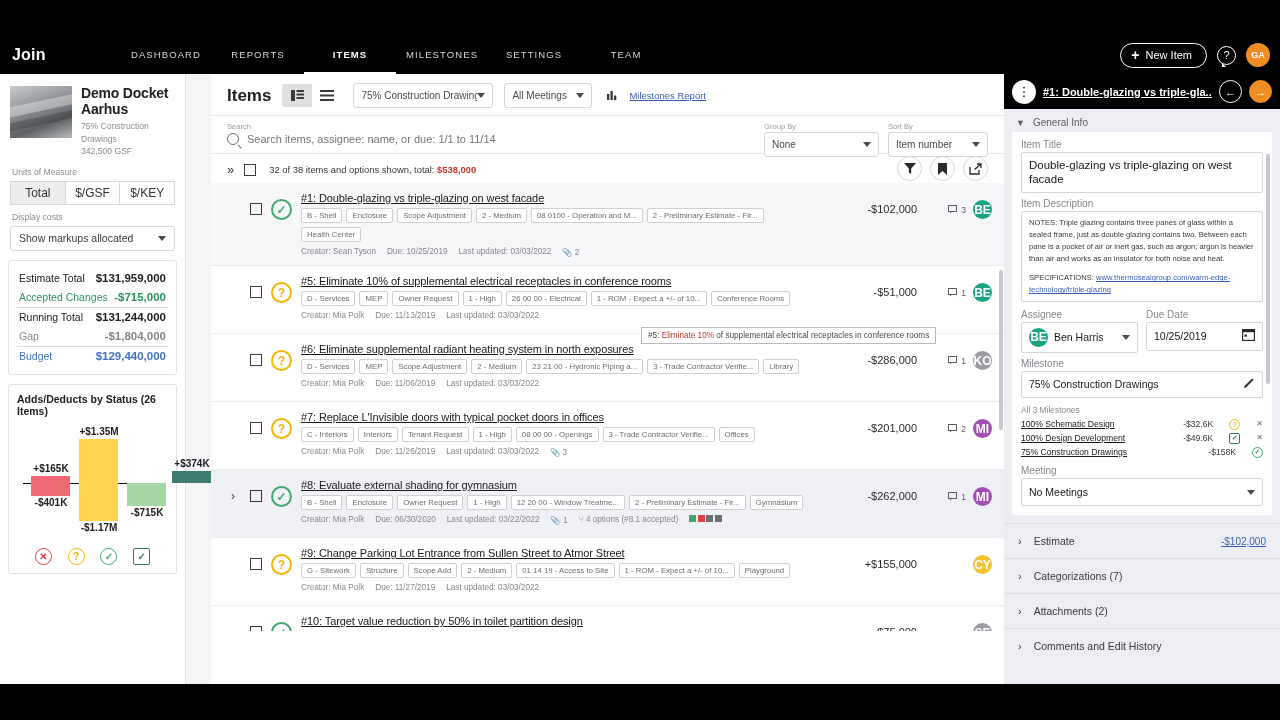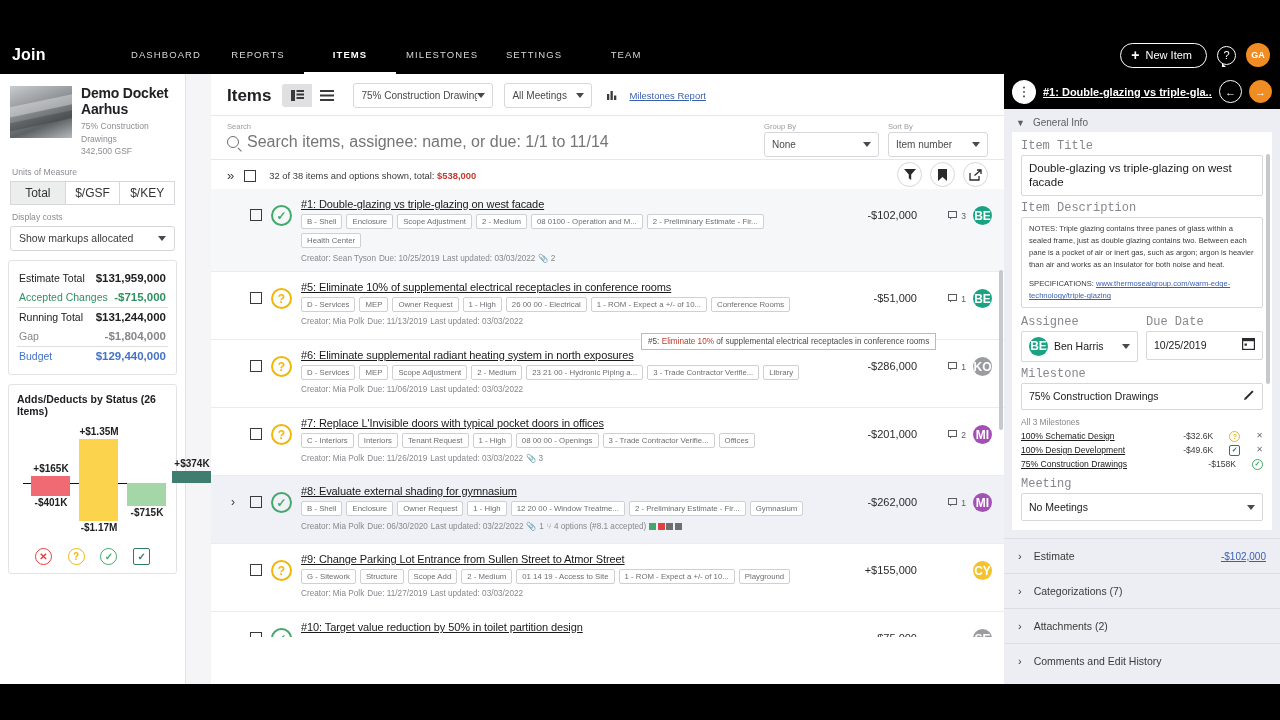--- a/index.html
+++ b/index.html
@@ -98,21 +98,21 @@
     border:1px solid #d6d7db; border-radius:3px; height:25px; display:flex; align-items:center;
     justify-content:space-between; padding:0 7px; font-size:10px; color:#4a4a4c; background:#fff; cursor:pointer;
   }
   .mlink { color:#3b5fb0; font-size:9.5px; text-decoration:underline; cursor:pointer; }
 
   .searchbar { border-top:1px solid #e7e7ea; border-bottom:1px solid #e7e7ea; padding:6px 16px 8px; position:relative;}
   .searchlbl { font-size:7.6px; color:#9a9ca0; }
   .searchrow { display:flex; align-items:center; gap:8px; margin-top:2px; }
   .srch-ico { width:12px; height:12px; border:1.4px solid #6c6e72; border-radius:50%; position:relative; flex:none; }
   .srch-ico:after{content:"";position:absolute;right:-4px;bottom:-3px;width:5px;height:1.4px;background:#6c6e72;transform:rotate(45deg);}
-  .srch-input { flex:1; border:none; outline:none; font-size:16px; color:#9a9ca0; font-family:inherit;}
+  .srch-input { flex:1; border:none; outline:none; font-size:11px; color:#9a9ca0; font-family:inherit;}
   .gs { position:absolute; right:16px; top:6px; display:flex; gap:9px; }
   .gs .lbl { font-size:7.6px; color:#9a9ca0; margin-bottom:1px;}
   .gs .dd { width:115px; }
   .gs .dd.sort { width:100px; }
 
   .summary { display:flex; align-items:center; gap:13px; padding:8px 16px 6px; position:relative; }
   .chev2 { font-size:13px; color:#3a3a3c; cursor:pointer; letter-spacing:-3px; }
   .cbox { width:12px; height:12px; border:1.6px solid #3a3a3c; cursor:pointer; flex:none;}
   .sum-txt { font-size:9.4px; color:#3a3a3c; }
   .sum-txt b { color:#c0392b; font-weight:bold; }
@@ -125,21 +125,21 @@
   .row.first { background:#f6f7f9; }
   .row .expand { width:10px; font-size:12px; color:#3a3a3c; padding-top:10px; cursor:pointer;}
   .row .cbox { margin-top:11px; }
   .stat { width:21px; height:21px; border-radius:50%; border:2px solid; display:flex; align-items:center; justify-content:center; font-size:12px; font-weight:bold; flex:none; margin-top:7px;}
   .stat.ok { border-color:#43a86b; color:#43a86b; }
   .stat.q { border-color:#f2b705; color:#f2b705; }
   .rbody { flex:1; min-width:0; }
   .rtitle { font-size:11px; color:#1a1a1a; text-decoration:underline; cursor:pointer; letter-spacing:-.1px;}
   .tags { display:flex; flex-wrap:wrap; gap:4px; margin-top:4px; }
   .tag { border:1px solid #cfd0d4; border-radius:2px; font-size:7.8px; color:#6c6e72; padding:2px 5px; white-space:nowrap; background:#fff;}
-  .meta { font-size:8.2px; color:#86888d; margin-top:5px; display:flex; align-items:center; gap:3px; flex-wrap:wrap;}
+  .meta { font-size:8.2px; color:#86888d; margin-top:5px; display:flex; gap:11px; flex-wrap:wrap;}
   .amt { width:92px; text-align:right; font-size:11px; color:#2a2a2c; padding-top:11px; flex:none;}
   .rright { width:66px; display:flex; align-items:center; justify-content:flex-end; gap:7px; padding-top:8px; flex:none;}
   .cmt { font-size:8.5px; color:#5a5c60; display:flex; align-items:center; gap:2px;}
   .av { width:19px; height:19px; border-radius:50%; color:#fff; font-size:12px; display:flex; align-items:center; justify-content:center; font-weight:bold;}
   .optbar { display:flex; gap:1.5px; }
   .optbar i { width:7px; height:7px; display:block; }
   .tooltip {
     position:absolute; background:#fff; border:1px solid #b9bbbe; font-size:8.2px; color:#4a4a4c;
     padding:3px 6px; white-space:nowrap; z-index:40;
   }
@@ -149,21 +149,21 @@
 
   
   .right { position:absolute; left:1004px; top:0; width:276px; height:610px; background:#edeef3; }
   .rhead { background:#000; height:35px; display:flex; align-items:center; gap:7px; padding:0 8px;}
   .kebab { width:24px; height:24px; border-radius:50%; background:#fff; color:#000; font-size:13px; display:flex; align-items:center; justify-content:center; flex:none; cursor:pointer; letter-spacing:0; line-height:8px;}
   .rtitle-top { flex:1; color:#fff; font-size:11px; font-weight:bold; text-decoration:underline; white-space:nowrap; overflow:hidden; cursor:pointer;}
   .navbtn { width:23px; height:23px; border-radius:50%; border:1.5px solid #fff; color:#fff; display:flex; align-items:center; justify-content:center; font-size:11px; flex:none; cursor:pointer;}
   .navbtn.on { background:#f08c24; border-color:#f08c24; }
   .sectionhdr { display:flex; align-items:center; gap:8px; padding:8px 12px 4px; font-size:10px; color:#5c5e63;}
   .rbody2 { background:#fff; margin:0 8px; padding:7px 9px 9px; position:relative;}
-  .flabel { font-size:12px; color:#86888d; margin-bottom:2px;font-family:Liberation Mono, monospace;}
+  .flabel { font-size:10px; color:#86888d; margin-bottom:2px;}
   .fbox { border:1px solid #d6d7db; border-radius:2px; padding:5px 7px; font-size:11.5px; color:#1a1a1a; line-height:1.26;}
   .fbox.desc { font-size:7.6px; color:#3a3a3c; line-height:1.56; margin-bottom:7px;}
   .fbox.desc a { color:#3b5fb0; }
   .two { display:flex; gap:8px; }
   .two > div { flex:1; }
   .fbox.row2 { display:flex; align-items:center; justify-content:space-between; font-size:10.5px;}
   .milestones { font-size:8.4px; color:#86888d; margin:7px 0 2px;}
   .mrow { display:flex; align-items:flex-start; gap:16px; font-size:8.6px; padding:1.5px 0;}
   .mrow .nm { flex:1; text-decoration:underline; color:#1a1a1a;}
   .mrow .vl { color:#3a3a3c; }

